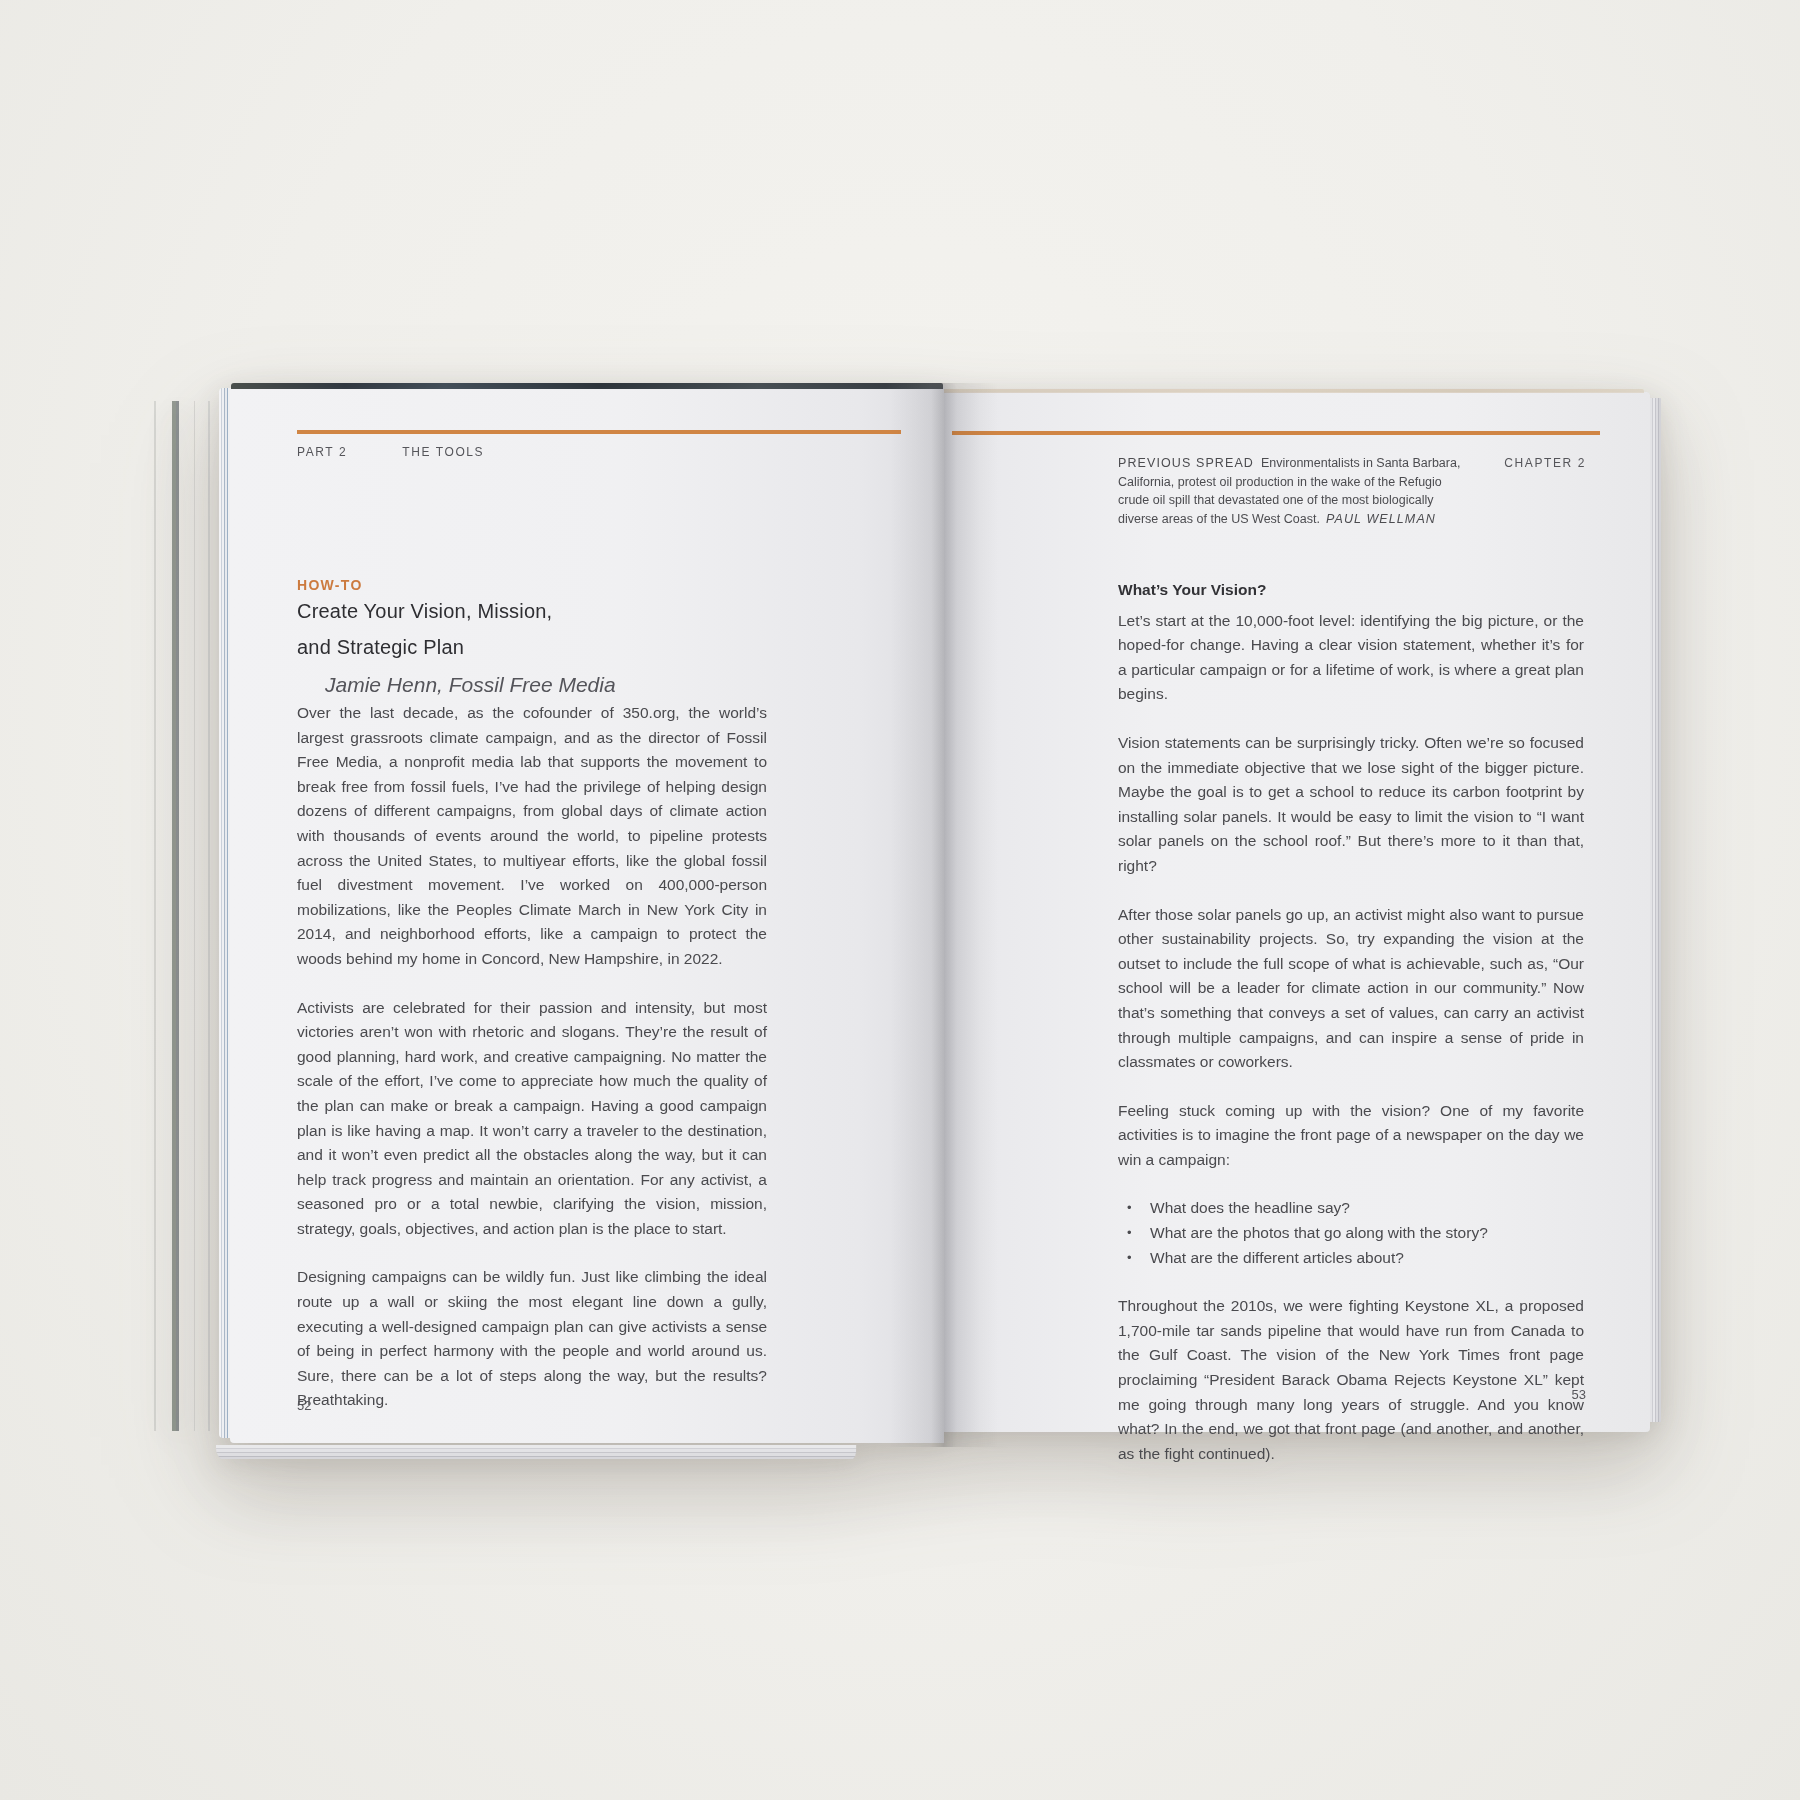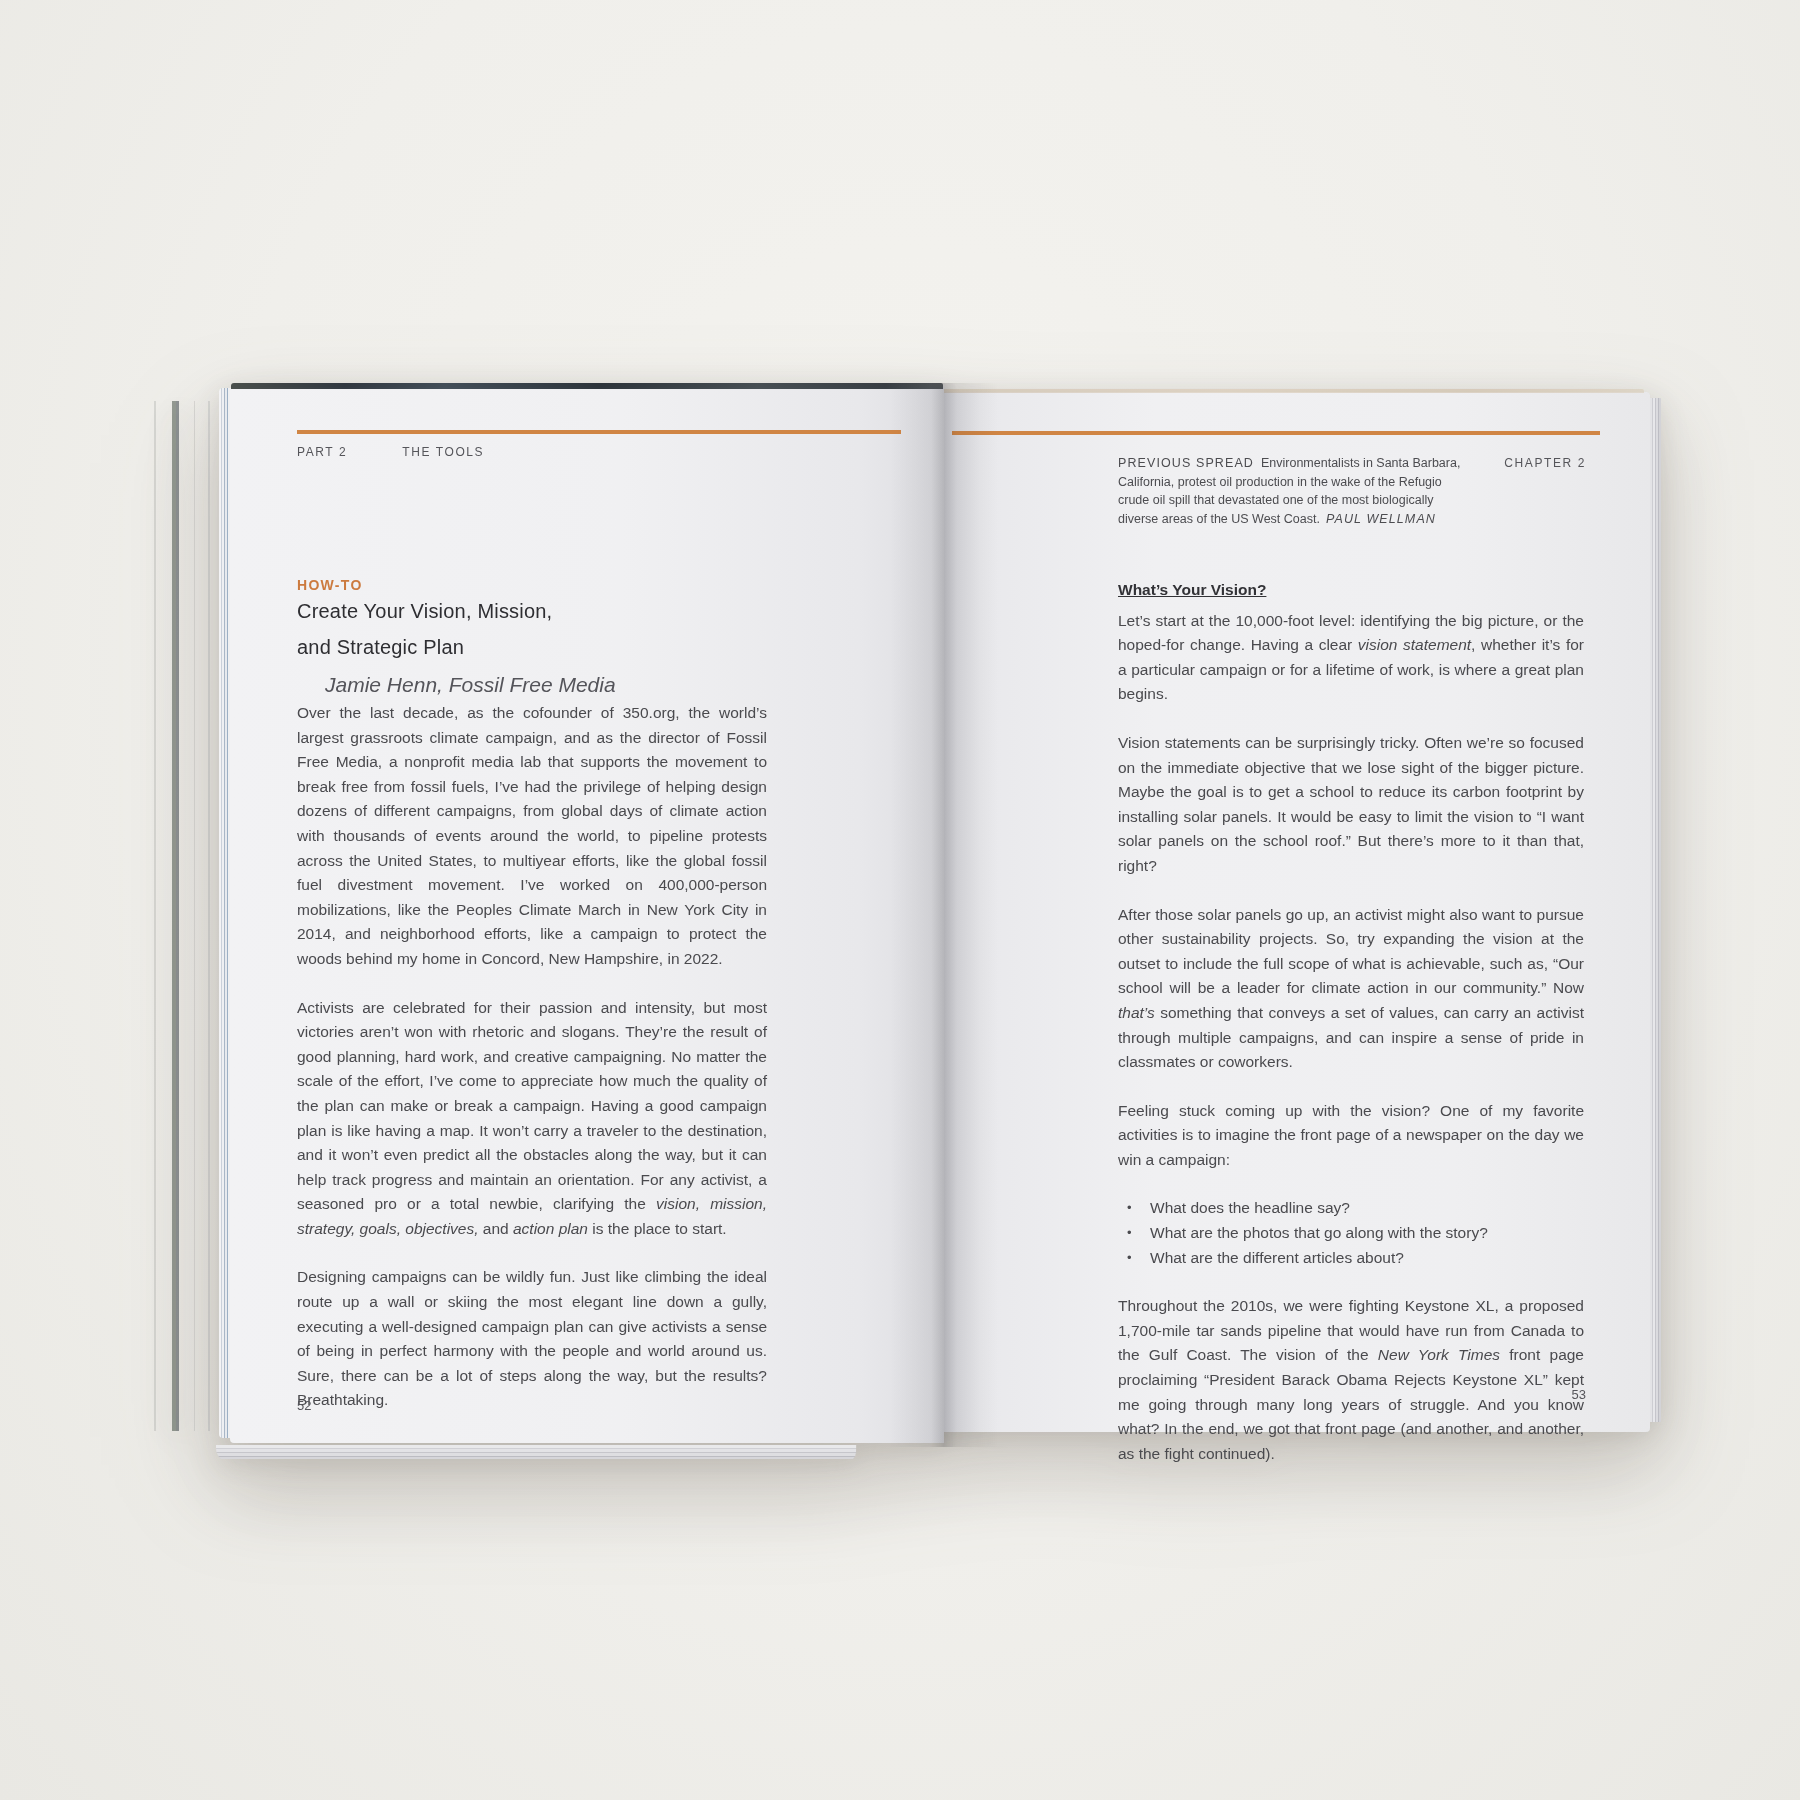--- a/index.html
+++ b/index.html
@@ -76,42 +76,42 @@
       rgba(25,25,30,0) 0%, rgba(25,25,30,.07) 38%, rgba(25,25,30,.20) 50%,
       rgba(25,25,30,.08) 62%, rgba(25,25,30,0) 100%);
   }
   
   .rule{position:absolute;height:4px;background:#d08544;}
   .runhead{font-size:12px;letter-spacing:1.6px;color:#55555a;}
   .pagenum{position:absolute;font-size:13px;color:#55555a;}
   .bodytext p{margin:0 0 24px 0;text-align:justify;}
   .bodytext p:last-child{margin-bottom:0;}
   .bodytext{font-size:15.5px;line-height:24.6px;color:#4a4a4e;}
-  .it{font-style:italic;}
+  .it{}
   
   .lp-rule{left:67px;top:43px;width:604px;}
   .lp-header{position:absolute;left:67px;top:58px;}
   .lp-header .sect{margin-left:50px;}
   .lp-titleblock{position:absolute;left:67px;top:181px;width:580px;display:flex;flex-direction:column;}
   .kicker{width:116px;padding-top:9px;font-size:14px;font-weight:bold;letter-spacing:1.3px;color:#cc7a3e;}
   .title{font-size:20px;line-height:36px;color:#2e2e32;letter-spacing:.2px;}
   .byline{font-style:italic;font-size:21px;color:#54545a;margin-top:8px;margin-left:28px;}
   .lp-body{position:absolute;left:67px;top:314px;width:470px;}
   .lp-pagenum{left:67px;bottom:30px;}
   
   .rp-rule{left:8px;top:39px;width:648px;}
   .rp-caption{
     position:absolute;left:174px;top:62px;width:356px;
     font-size:12.5px;line-height:18.5px;color:#4c4c50;margin:0;
   }
   .rp-caption .cap-label{letter-spacing:1.1px;margin-right:7px;}
   .rp-caption .cap-credit{letter-spacing:1.1px;margin-left:6px;font-style:italic;}
   .rp-chapter{position:absolute;right:64px;top:64px;}
   .rp-body{position:absolute;left:174px;top:186px;width:466px;}
-  .rp-heading{font-size:15.5px;font-weight:bold;color:#323236;margin:0 0 6px 0;text-decoration:underline;}
+  .rp-heading{font-size:15.5px;font-weight:bold;color:#323236;margin:0 0 6px 0;}
   .bullets{list-style:none;margin:0 0 24px 0;padding:0;}
   .bullets li{position:relative;padding-left:32px;text-align:left;margin:0;}
   .bullets .dot{position:absolute;left:9px;top:0;font-size:13px;color:#4a4a4e;}
   .rp-pagenum{right:64px;bottom:30px;}
 </style>
 </head>
 <body>
 
 <div class="scene">
   <div class="book">

